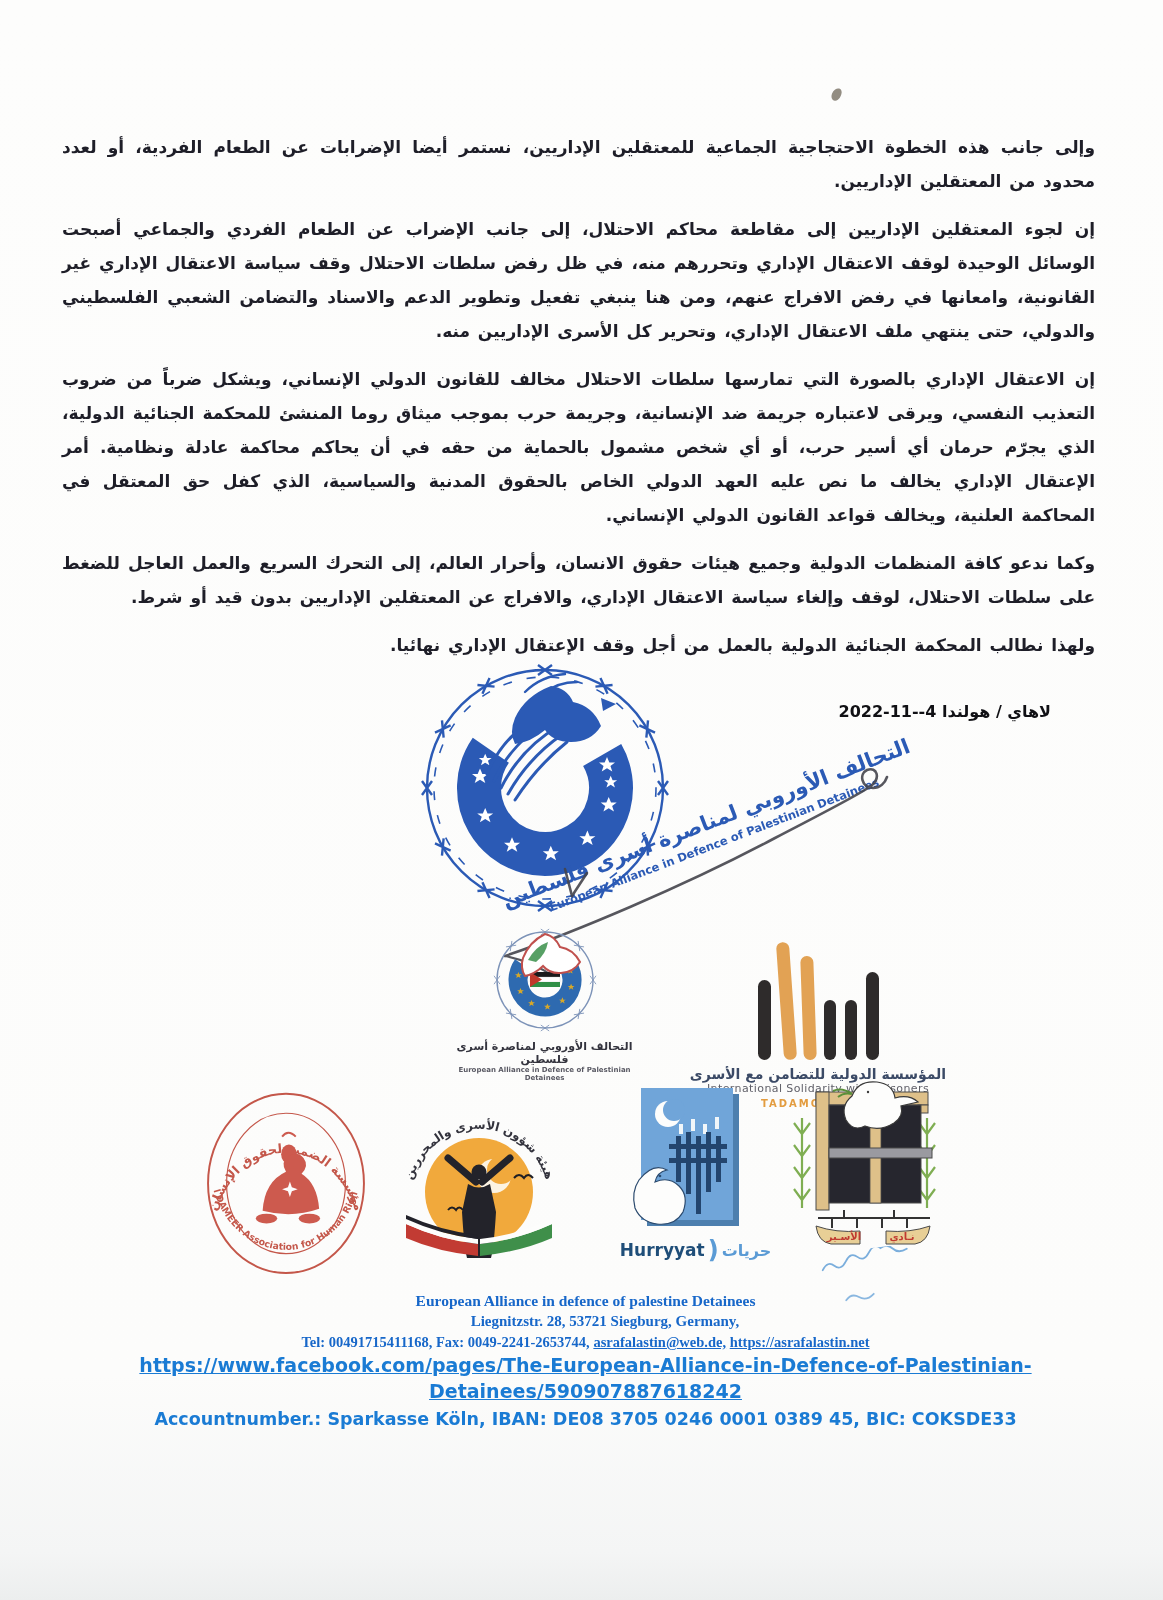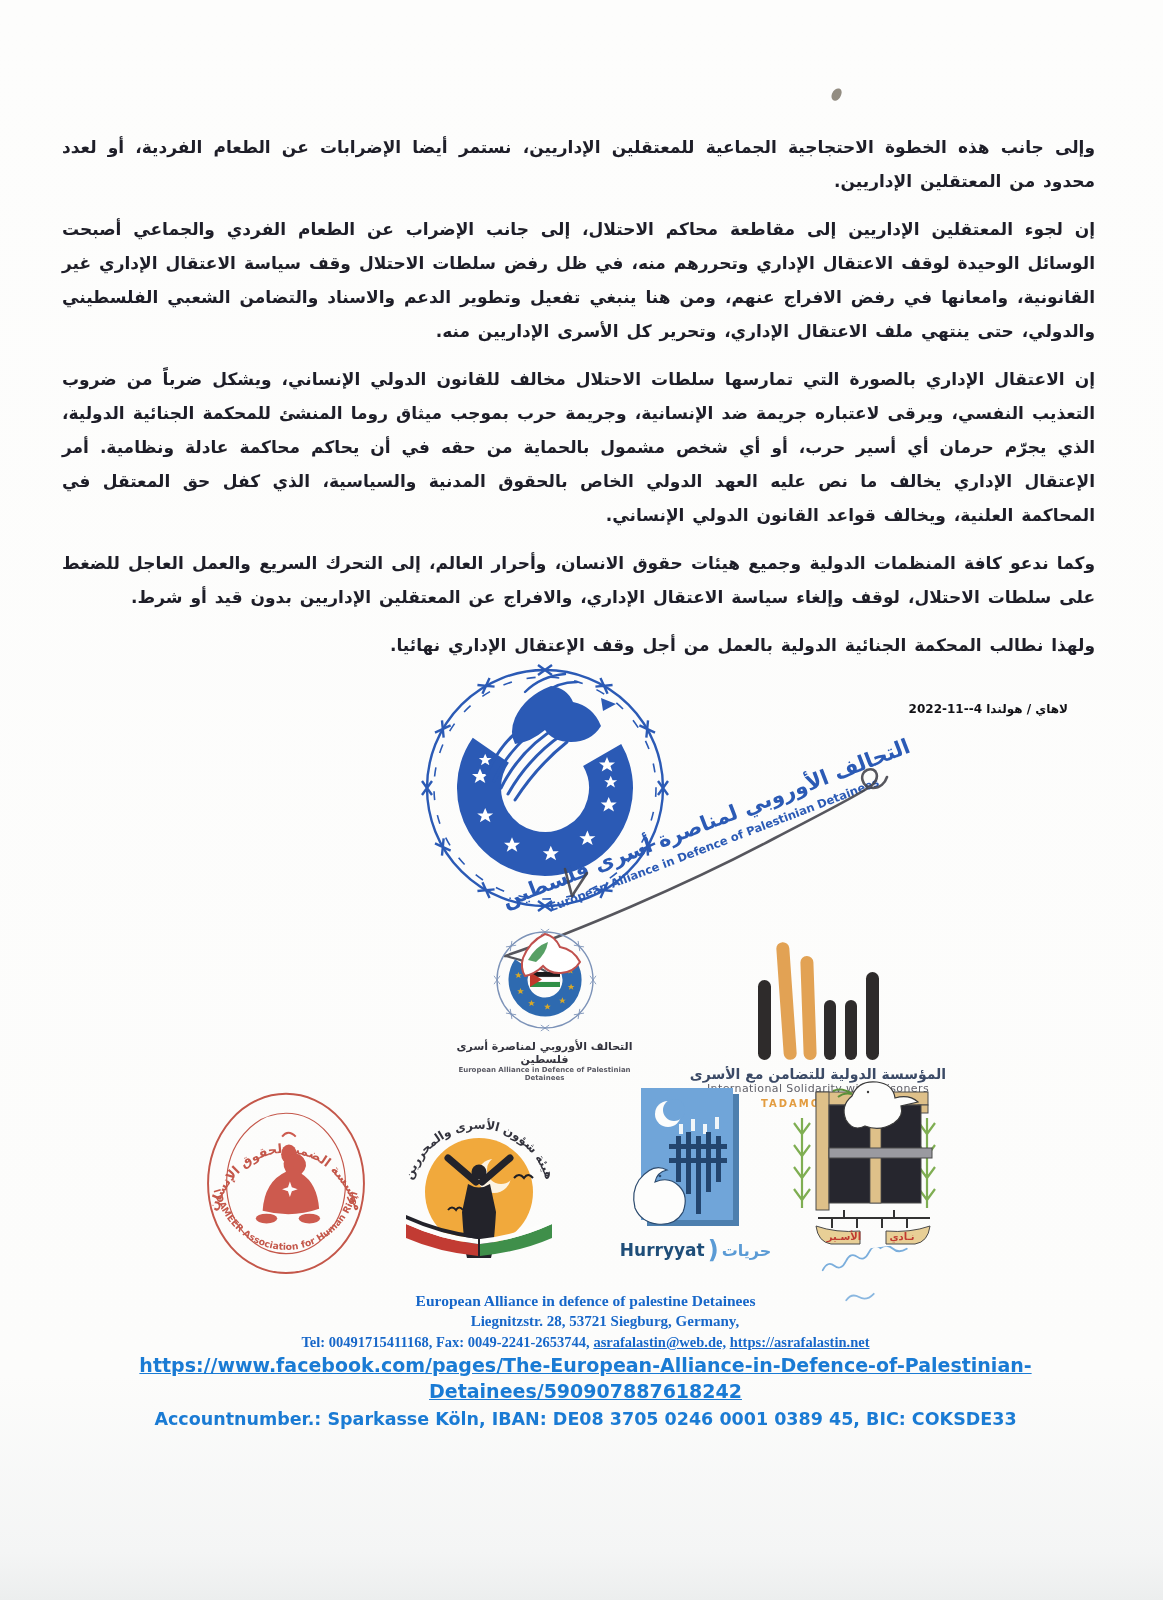--- a/index.html
+++ b/index.html
@@ -3,21 +3,21 @@
 <meta charset="utf-8">
 <style>
   html,body{margin:0;padding:0;background:#8a8a8a;}
   .page{position:relative;width:1163px;height:1600px;margin:0 auto;overflow:hidden;
         background:linear-gradient(180deg,#fdfdfc 0%,#fcfcfb 86%,#f4f5f5 97%,#eceeee 100%);
         font-family:"DejaVu Sans",sans-serif;}
   
   .doc-text{position:absolute;top:130px;right:68px;left:62px;direction:rtl;}
   .doc-text p{margin:0 0 14px 0;font-size:17px;font-weight:bold;color:#1e1e28;
               line-height:34px;text-align:justify;word-spacing:2px;}
-  .date-line{position:absolute;top:702px;right:95px;direction:rtl;font-size:12px;
+  .date-line{position:absolute;top:702px;right:112px;direction:rtl;font-size:16px;
              font-weight:bold;color:#101014;margin-left:12px;}
   
   .stamp-wrap{position:absolute;left:355px;top:638px;width:580px;height:340px;}
   
   .logo{position:absolute;}
   .krc{left:283px;top:916px;width:165px;text-align:center;}
   .krc .ar-top{font-size:9px;color:#5a5a66;font-weight:bold;direction:rtl;}
   .krc .krc-txt{font-size:22px;font-weight:bold;color:#1f5fa8;letter-spacing:1px;line-height:20px;}
   .krc .khiam-txt{font-size:13px;font-weight:bold;color:#4a4a52;letter-spacing:4px;line-height:14px;}
   .krc .band{width:104px;height:7px;margin:2px auto 1px;border-radius:1px;

